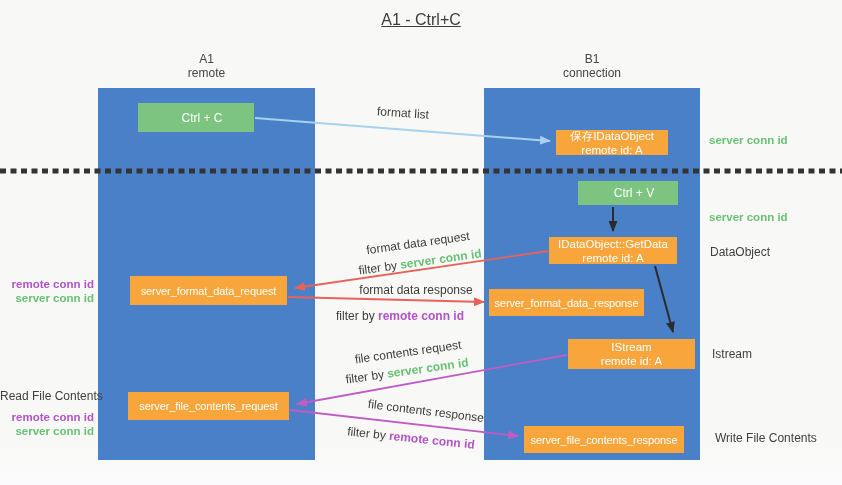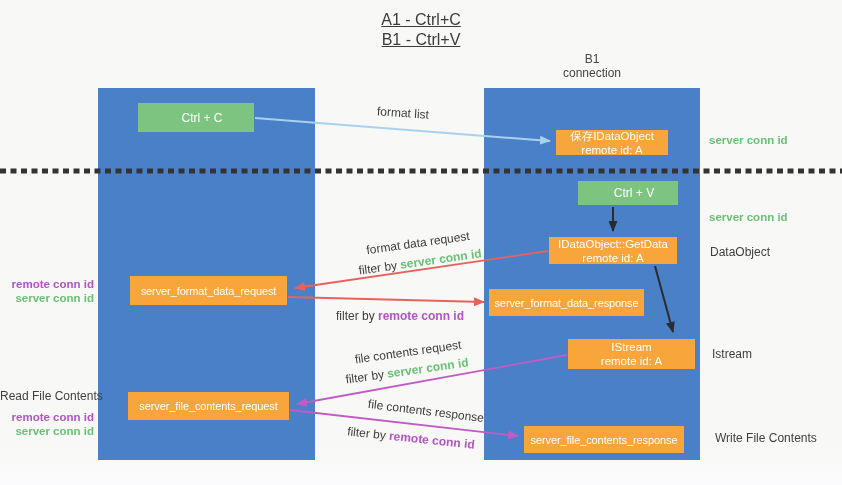--- a/index.html
+++ b/index.html
@@ -45,23 +45,26 @@
   .f-magenta { fill:var(--c-arrow_magenta,#C05CC6); }
   .sep { stroke:#333333; stroke-width:5; stroke-dasharray:6 4.5; }
 </style>
 </head>
 <body>
 
 <div class="canvas">
 
   <div class="title">
     <div>A1 - Ctrl+C</div>
-    <div>B1 - Ctrl+V</div>
   </div>
 
+  <div class="hdr" style="left:98px; width:217px;">
+    <div>A1</div>
+    <div>remote</div>
+  </div>
   <div class="hdr" style="left:484px; width:216px;">
     <div>B1</div>
     <div>connection</div>
   </div>
 
   <div class="lifeline" style="left:98px; width:217px;"></div>
   <div class="lifeline" style="left:484px; width:216px;"></div>
 
   <svg class="svg-layer" width="842" height="485" viewBox="0 0 842 485">
     <defs>
@@ -130,20 +133,21 @@
   </div>
 
   <div class="elabel" style="left:353px; top:106px; width:100px; transform:rotate(4deg);">format list</div>
 
   <div class="elabel" style="left:348px; top:236px; transform:rotate(-8deg);">format data request</div>
   <div class="elabel" style="left:350px; top:255px; transform:rotate(-8deg);">
     <span>filter by</span>
     <span class="green-t">server conn id</span>
   </div>
 
+  <div class="elabel" style="left:346px; top:283px;">format data response</div>
   <div class="elabel" style="left:330px; top:309px;">
     <span>filter by</span>
     <span class="purple-t">remote conn id</span>
   </div>
 
   <div class="elabel" style="left:338px; top:345px; transform:rotate(-8deg);">file contents request</div>
   <div class="elabel" style="left:337px; top:364px; transform:rotate(-8deg);">
     <span>filter by</span>
     <span class="green-t">server conn id</span>
   </div>

